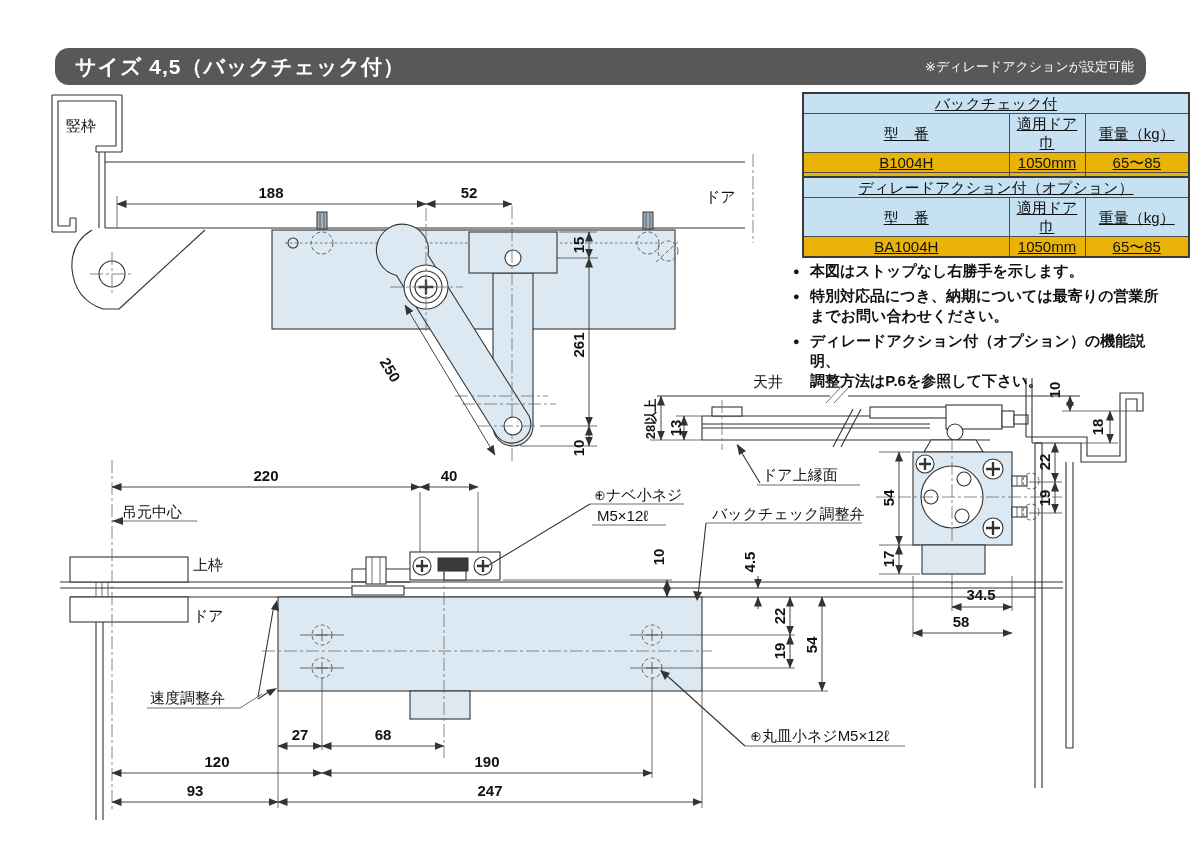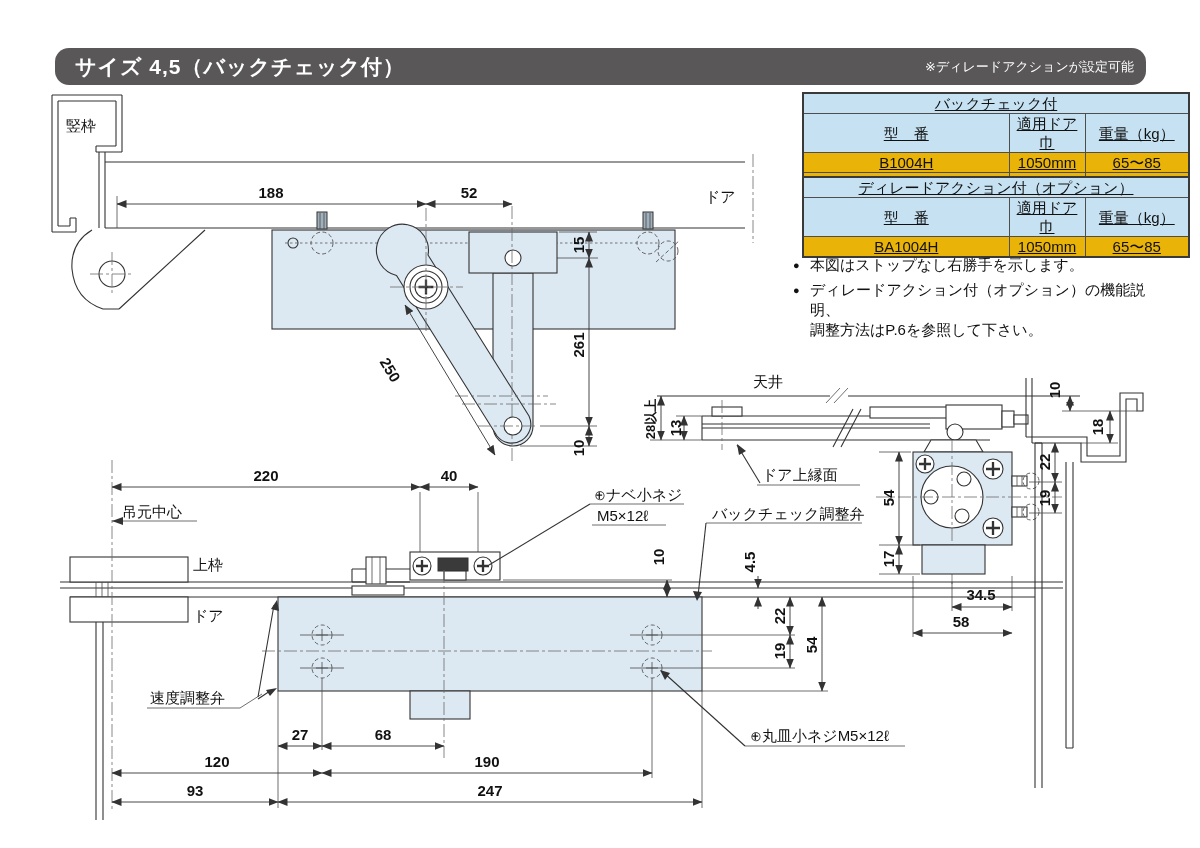--- a/index.html
+++ b/index.html
@@ -11,21 +11,21 @@
     padding:0 12px 0 20px;border-radius:14px;}
   .hdr .ttl{font-size:21px;font-weight:bold;letter-spacing:1px;}
   .hdr .nt{font-size:13px;}
   
   table.spec{position:absolute;left:802px;width:388px;border-collapse:collapse;table-layout:fixed;
     font-size:15px;color:#111;text-align:center;border:2px solid #3a3a3a;text-decoration:underline;}
   table.spec td{border:1px solid #4e4e4e;padding:0;line-height:19px;height:19px;overflow:hidden;}
   table.spec tr.cap td,table.spec tr.hd td{background:#c6e2f2;}
   table.spec tr.d td{background:#eab308;}
   
-  .notes{position:absolute;left:793px;top:255px;width:372px;font-size:15px;color:#111;}
+  .notes{position:absolute;left:793px;top:261px;width:372px;font-size:15px;color:#111;font-weight:bold;}
   .notes .li{position:relative;padding-left:17px;line-height:20px;margin-bottom:5px;}
   .notes .li::before{content:"●";position:absolute;left:0;top:0;font-size:11px;}
   svg{position:absolute;left:0;top:0;}
   
   .ln{fill:none;stroke:#333;stroke-width:1.1;}
   .tn{fill:none;stroke:#4a4a4a;stroke-width:0.8;}
   .cl{fill:none;stroke:#6a6a6a;stroke-width:0.8;stroke-dasharray:13 3 3 3;}
   .dt{fill:none;stroke:#555;stroke-width:0.8;stroke-dasharray:2.5 2.5;}
   .dc{fill:none;stroke:#555;stroke-width:0.9;stroke-dasharray:4 2.5;}
   .dim{fill:none;stroke:#333;stroke-width:0.9;marker-start:url(#arw);marker-end:url(#arw);}
@@ -373,18 +373,22 @@
       <td>65〜85</td>
     </tr>
   </tbody>
     </table>
 
   <div class="notes">
     <div class="li">
       <div>本図はストップなし右勝手を示します。</div>
     </div>
     <div class="li">
+      <div>特別対応品につき、納期については最寄りの営業所</div>
+      <div>までお問い合わせください。</div>
+    </div>
+    <div class="li">
       <div>ディレードアクション付（オプション）の機能説明、</div>
       <div>調整方法はP.6を参照して下さい。</div>
     </div>
   </div>
 
 </div>
 
 </body></html>

